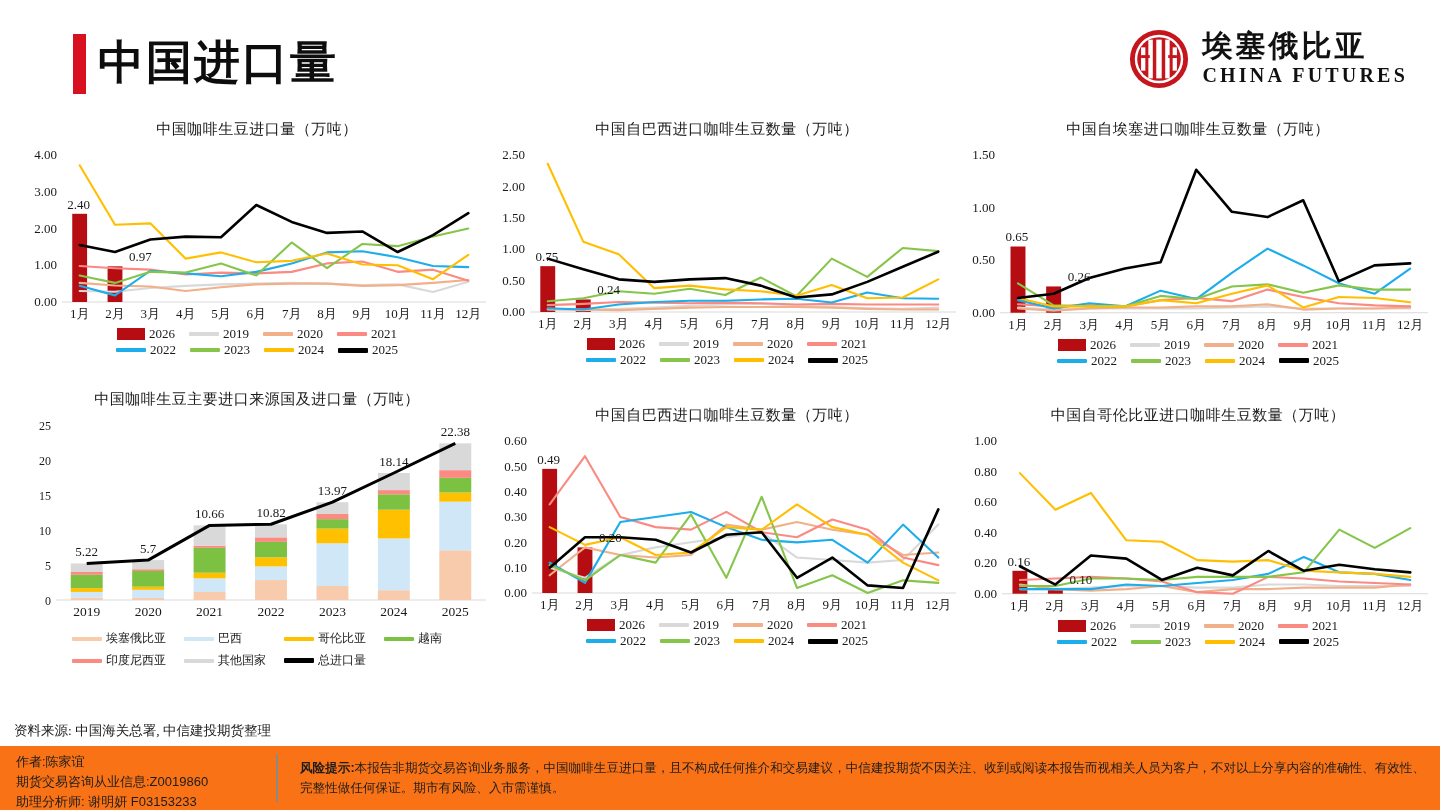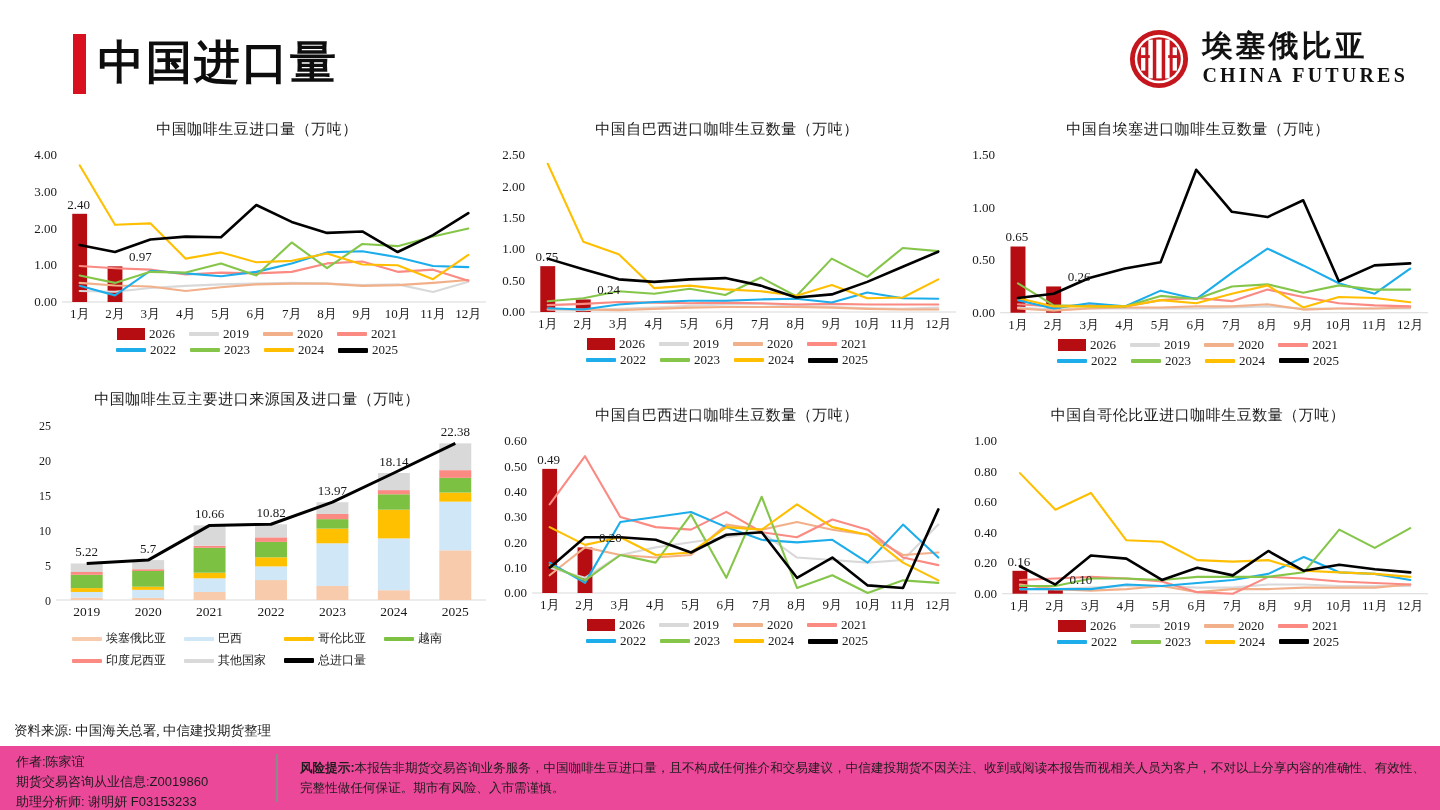--- a/index.html
+++ b/index.html
@@ -68,21 +68,21 @@
   .legend-grid .lg-item { margin: 0; }
 
   
   .source {
     position: absolute; left: 14px; top: 722px;
     font-size: 13.5px; color: #1a1a1a;
     font-family: "Liberation Serif", "DejaVu Serif", serif;
   }
   .footer {
     position: absolute; left: 0; top: 746px; width: 1440px; height: 64px;
-    background: #ec4899;
+    background: #f97316;
   }
   .footer-left {
     position: absolute; left: 16px; top: 6px;
     font-family: "Liberation Sans", "DejaVu Sans", sans-serif;
     font-size: 13px; color: #1c1c1c; line-height: 1.55;
   }
   .footer-divider { position: absolute; left: 276px; top: 8px; width: 2px; height: 48px; background: #8a8a8a; }
   .footer-right {
     position: absolute; left: 300px; top: 12px; width: 1128px;
     font-family: "Liberation Sans", "DejaVu Sans", sans-serif;

